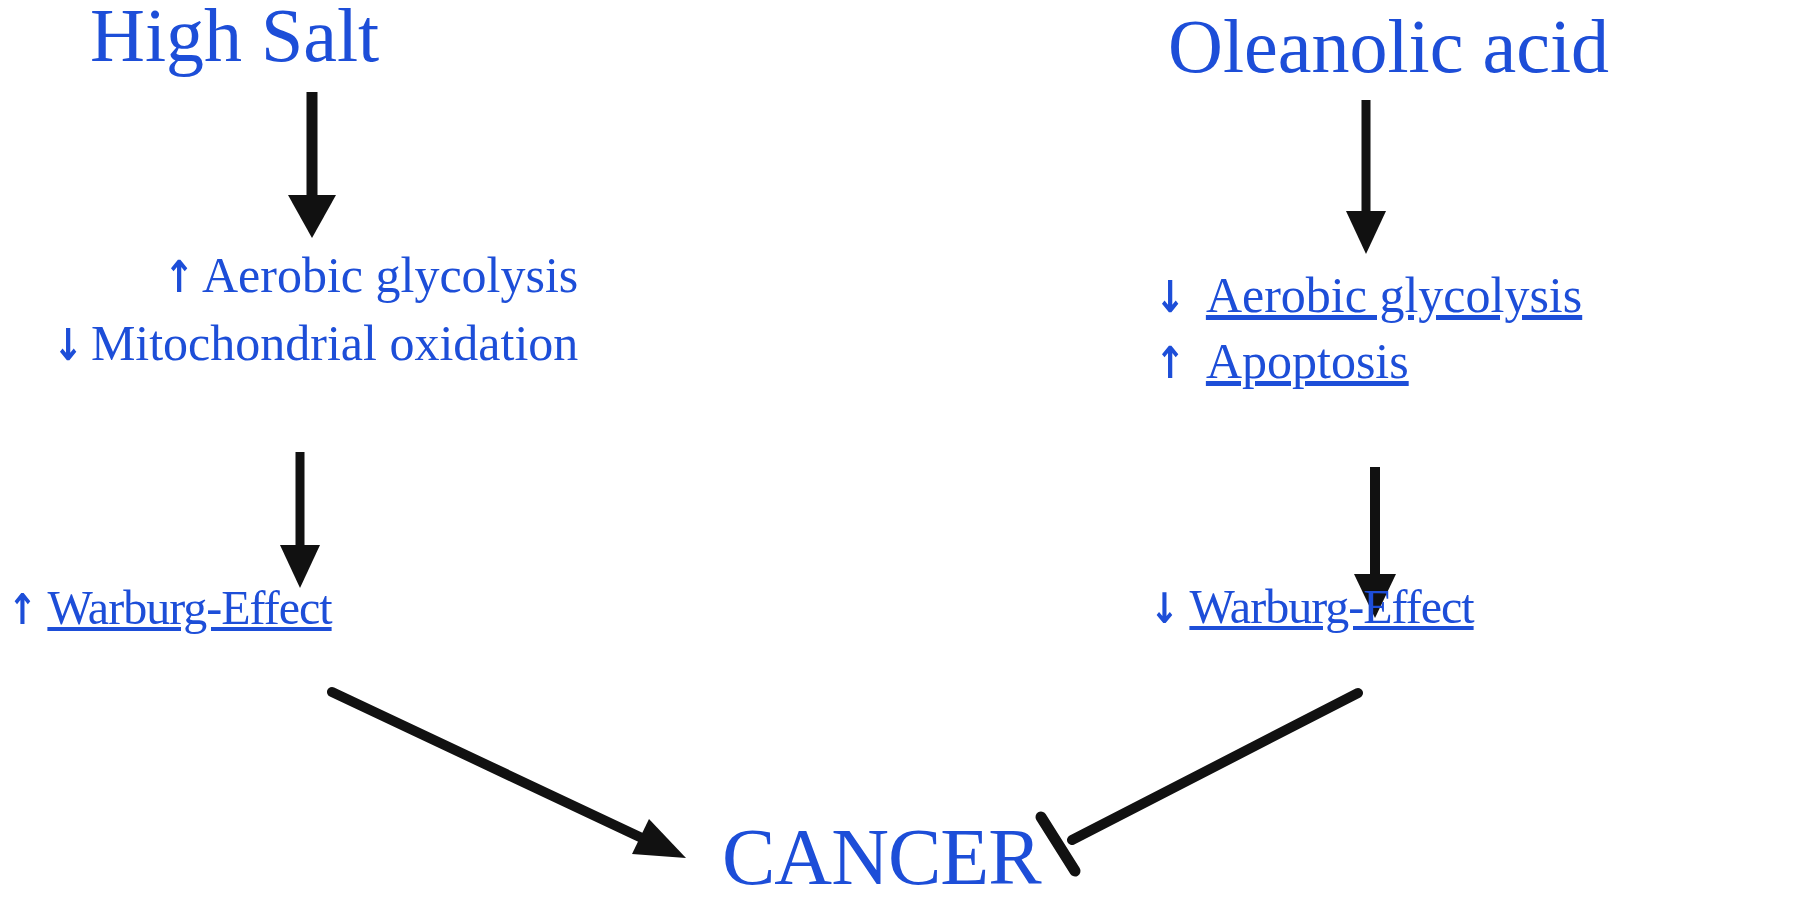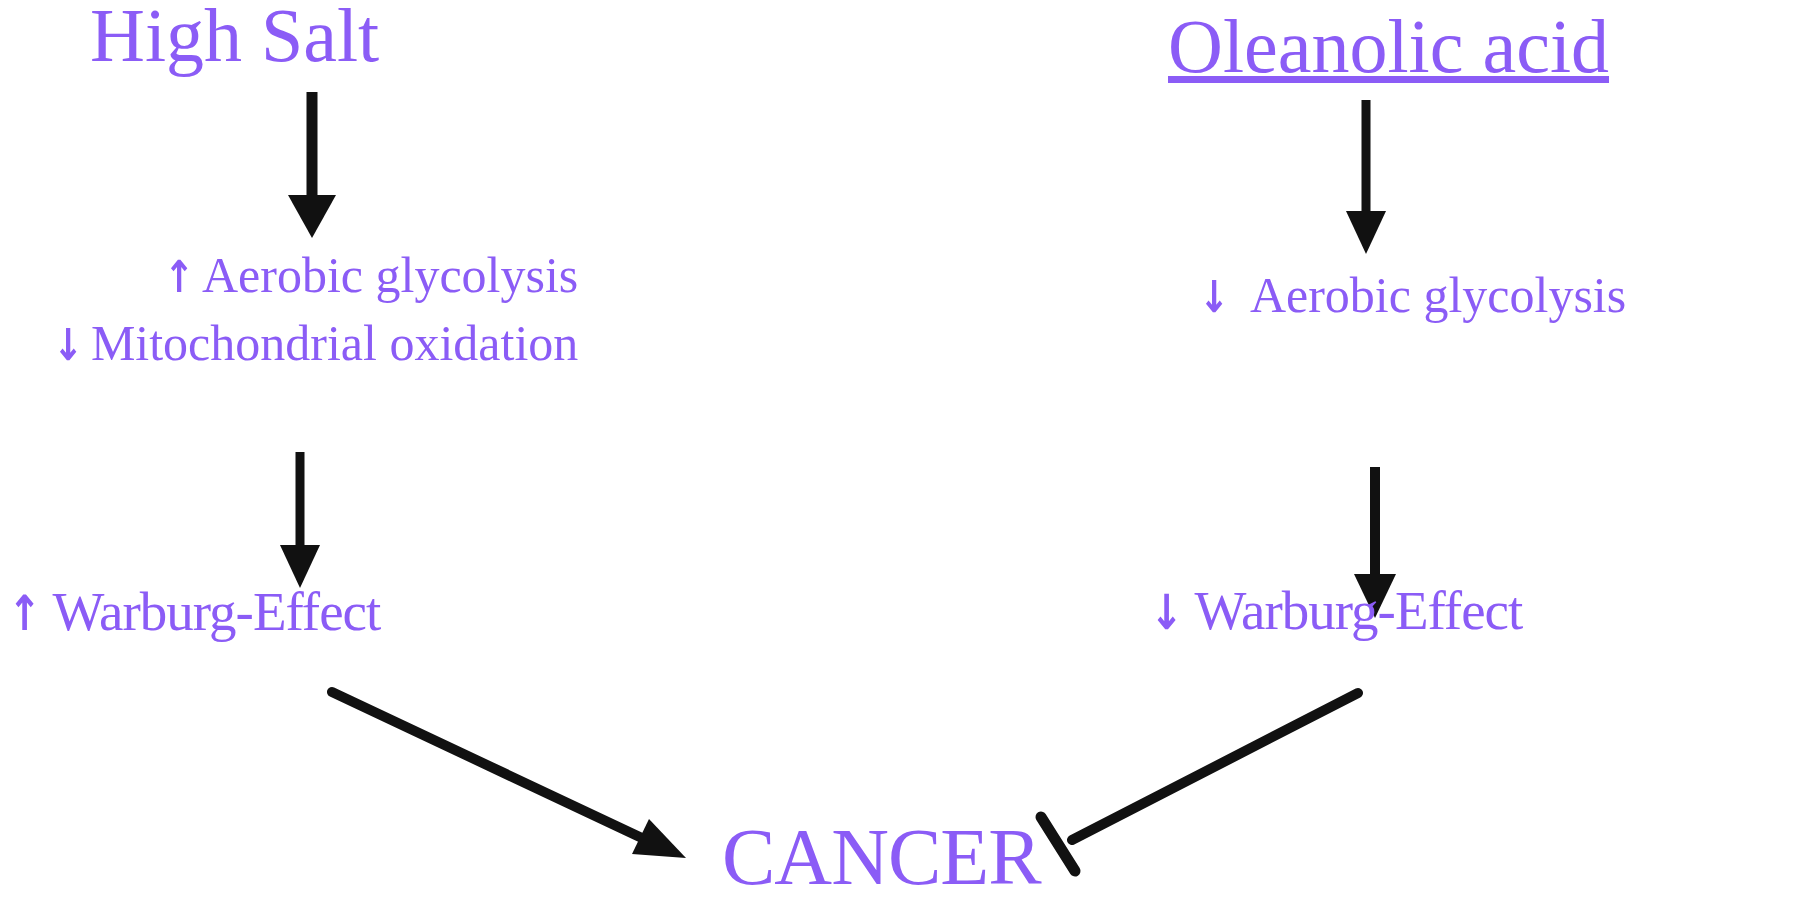--- a/index.html
+++ b/index.html
@@ -7,21 +7,21 @@
     padding: 0;
     background: #ffffff;
   }
   .stage {
     position: relative;
     width: 1759px;
     height: 908px;
     background: #ffffff;
     overflow: hidden;
     font-family: "Liberation Serif", "DejaVu Serif", serif;
-    color: #8b5cf6;
+    color: #1d4ed8;
   }
   .abs { position: absolute; white-space: nowrap; }
 
   .title {
     font-size: 76px;
     line-height: 1;
     letter-spacing: 0px;
   }
   .effects-list {
     font-size: 50px;
@@ -33,23 +33,24 @@
     font-weight: bold;
     font-size: 0.88em;
     display: inline-block;
     transform: scaleX(0.82);
     transform-origin: left center;
   }
   .col-left .glyph { margin-right: 1px; }
   .col-right .glyph { margin-right: 14px; }
 
   .outcome {
-    font-size: 55px;
+    font-size: 48px;
     line-height: 1;
     letter-spacing: -1px;
+    text-decoration: underline;
   }
   .outcome .glyph { margin-right: 5px; }
 
   .cancer {
     font-size: 80px;
     line-height: 1;
     letter-spacing: -1px;
   }
 
   svg.overlay {
@@ -104,24 +105,25 @@
 
   <div class="abs effects-list col-left" style="left:53px; top:242px;text-align:right;">
     <span class="row"><span class="glyph">↑</span><span>Aerobic glycolysis</span></span>
     <span class="row"><span class="glyph">↓</span><span>Mitochondrial oxidation</span></span>
   </div>
 
   <div class="abs outcome" style="left:8px; top:584px;">
     <span class="glyph">↑</span><span>Warburg-Effect</span>
   </div>
 
-  <div class="abs title" style="left:1168px; top:8px;text-decoration:underline;">Oleanolic acid</div>
+  <div class="abs title" style="left:1168px; top:8px;">Oleanolic acid</div>
 
-  <div class="abs effects-list col-right" style="left:1199px; top:263px; line-height:65px;">
+  <div class="abs effects-list col-right" style="left:1155px; top:263px; line-height:65px;text-decoration:underline;">
     <span class="row"><span class="glyph">↓</span><span>Aerobic glycolysis</span></span>
+    <span class="row"><span class="glyph">↑</span><span>Apoptosis</span></span>
   </div>
 
   <div class="abs outcome" style="left:1150px; top:583px;">
     <span class="glyph">↓</span><span>Warburg-Effect</span>
   </div>
 
   <div class="abs cancer" style="left:722px; top:817px;">CANCER</div>
 
 </div>
 

